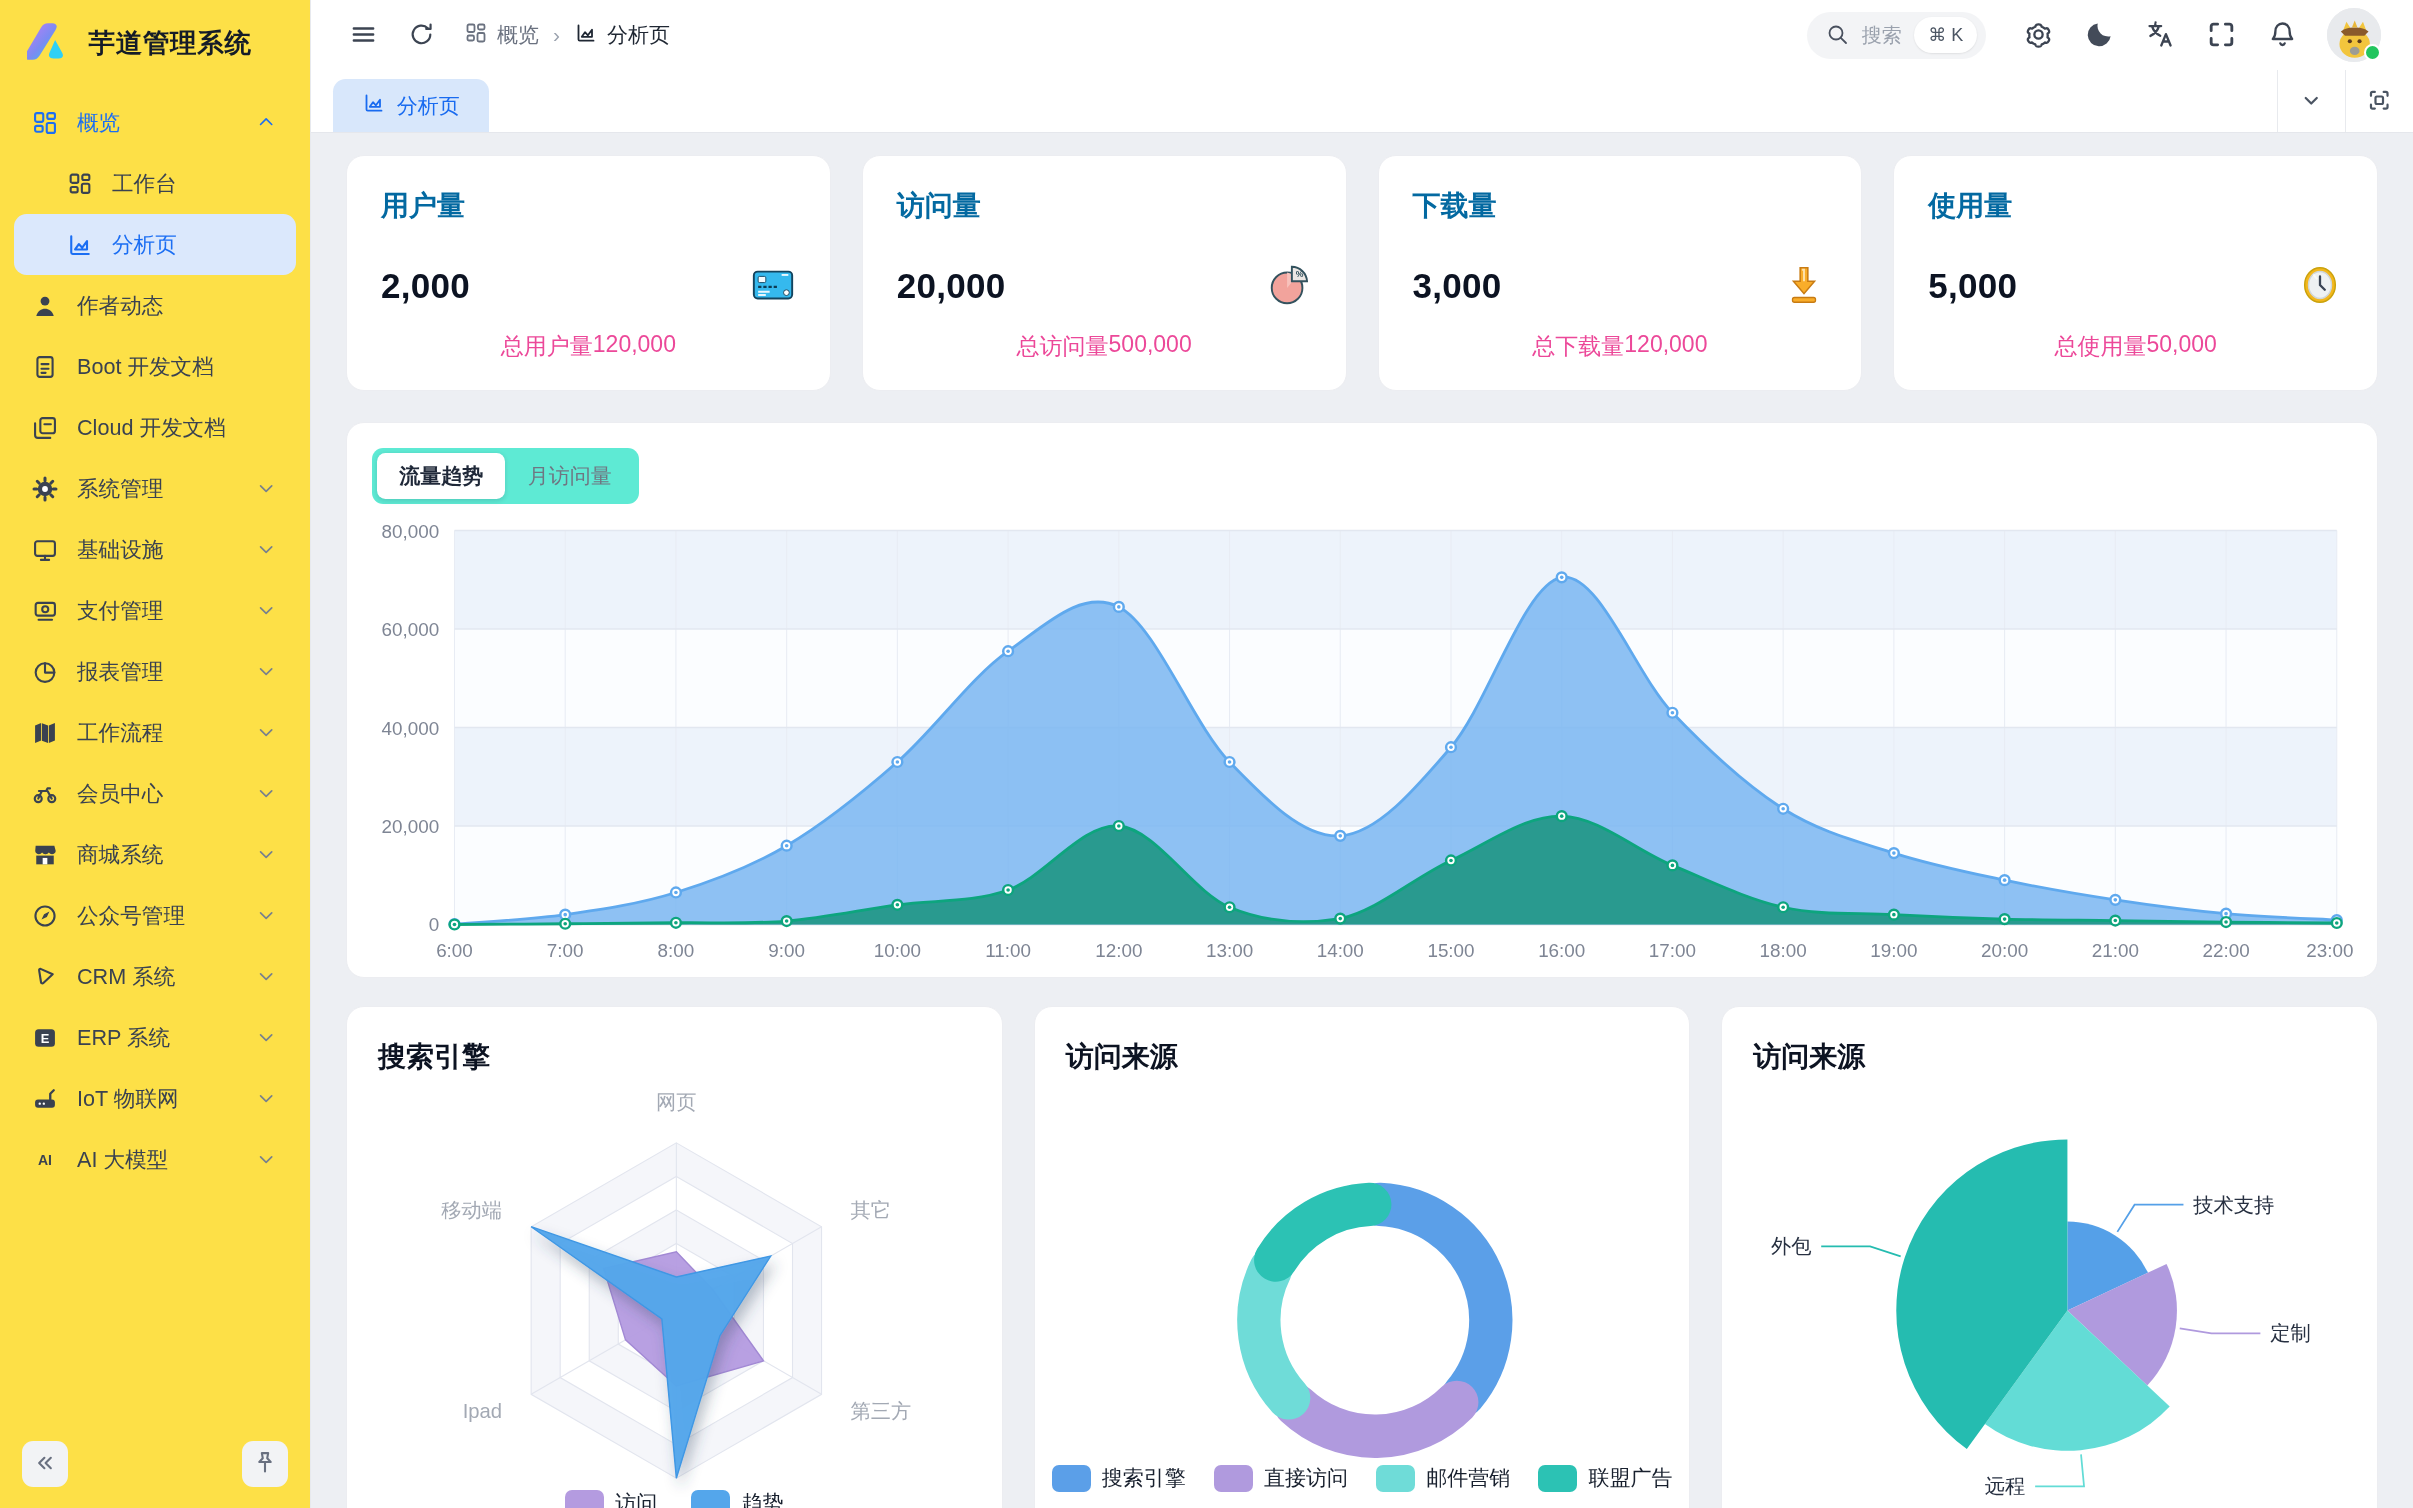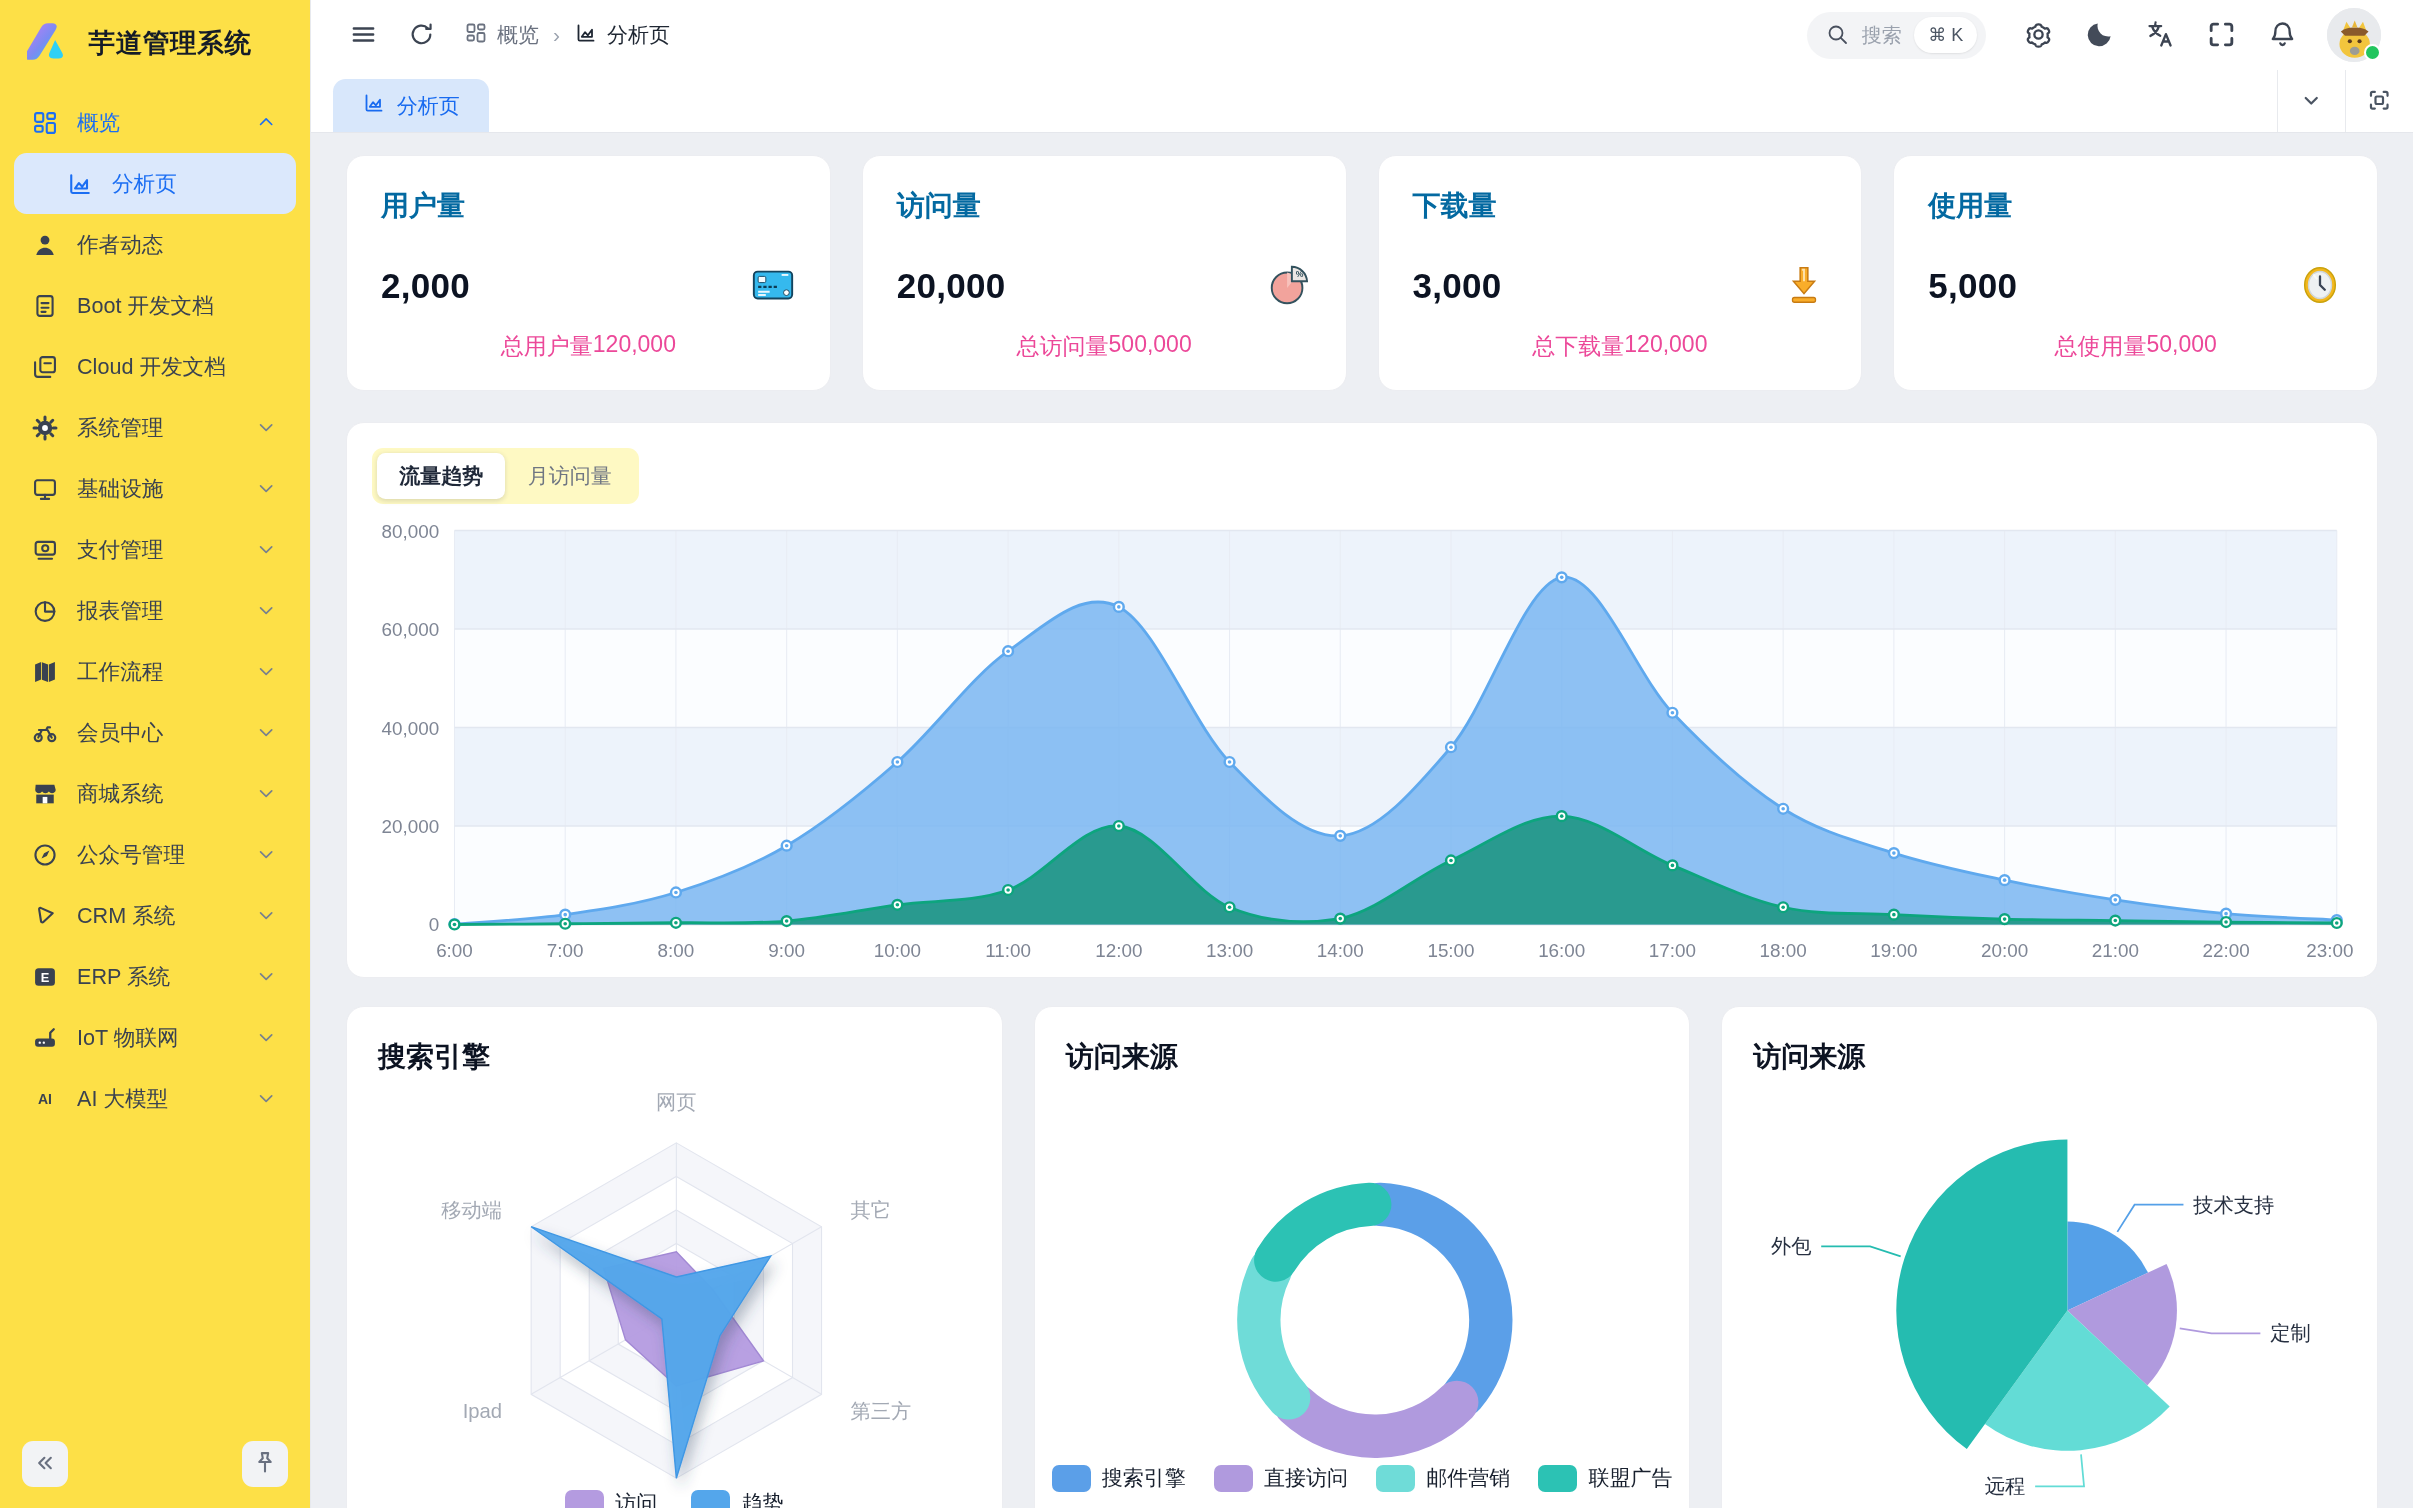--- a/index.html
+++ b/index.html
@@ -61,21 +61,21 @@
   .scard{flex:1;background:#fff;border:0.7px solid #ecedf1;border-radius:18px;height:236px;
       padding:31px 34px 28px;display:flex;flex-direction:column}
   .scard .t{font-size:28px;font-weight:700;color:#0369a1}
   .srow{display:flex;align-items:center;justify-content:space-between;margin-top:37px}
   .sval{font-size:35px;font-weight:600;color:#0c1322;letter-spacing:0.3px}
   .sicon{width:46px;height:46px}
   .sfoot{margin-top:auto;display:flex;justify-content:center;font-size:23px;color:#ec4899}
 
   
   .trend{background:#fff;border:0.7px solid #ecedf1;border-radius:18px;margin-top:31px;height:556px;padding:25px}
-  .seg{display:inline-flex;background:#fef9c3;border-radius:11.2px;padding:4.9px}
+  .seg{display:inline-flex;background:#5eead4;border-radius:11.2px;padding:4.9px}
   .sopt{font-size:21px;color:#6f7682;padding:9px 22.3px;border-radius:8.4px;cursor:pointer;white-space:nowrap}
   .sopt.on{background:#fff;color:#1f2838;font-weight:700;box-shadow:0 1.4px 5.6px rgba(15,23,42,.14)}
   .trend-svg{display:block;margin-top:14px}
 
   
   .grid3{display:flex;gap:31px;margin-top:28px}
   .bcard{flex:1;background:#fff;border:0.7px solid #ecedf1;border-radius:18px;height:615px;position:relative;padding:31px}
   .bcard .t{font-size:28px;font-weight:700;color:#0c1322}
   .bsvg{position:absolute;left:31px;top:73px;width:596px;height:489px}
   .legend{position:absolute;left:0;right:0;display:flex;justify-content:center;gap:34px;align-items:center}
@@ -112,20 +112,31 @@
               <rect x="3.5" y="3.5" width="7" height="7.5" rx="1.5"></rect>
               <rect x="14" y="3.5" width="6.5" height="5" rx="1.5"></rect>
               <rect x="3.5" y="14.5" width="6.5" height="5" rx="1.5"></rect>
               <rect x="13.5" y="12" width="7" height="8.5" rx="1.5"></rect>
             </svg>
         </span>
         <span class="lbl">概览</span>
         <span class="chev"><svg class="icn sm" viewBox="0 0 24 24">
               <path d="M6 14.5l6-6 6 6"></path>
             </svg></span>
+      </div>
+      <div class="mi sub">
+        <span class="micon">
+          <svg class="icn" viewBox="0 0 24 24">
+              <rect x="4" y="4" width="6.5" height="7" rx="1.4"></rect>
+              <rect x="14" y="4" width="6" height="4.6" rx="1.4"></rect>
+              <rect x="4" y="14.6" width="6" height="4.6" rx="1.4"></rect>
+              <rect x="13.6" y="11.8" width="6.4" height="7.8" rx="1.4"></rect>
+            </svg>
+        </span>
+        <span class="lbl">工作台</span>
       </div>
       <div class="mi sub active">
         <span class="micon">
           <svg class="icn" viewBox="0 0 24 24">
               <path d="M4.5 4.5v14a1.2 1.2 0 001.2 1.2h13.8"></path>
               <path d="M7.8 15.8l3.2-4.6 2.9 3.1 4.1-5.6v7.1z"></path>
             </svg>
         </span>
         <span class="lbl">分析页</span>
       </div>

